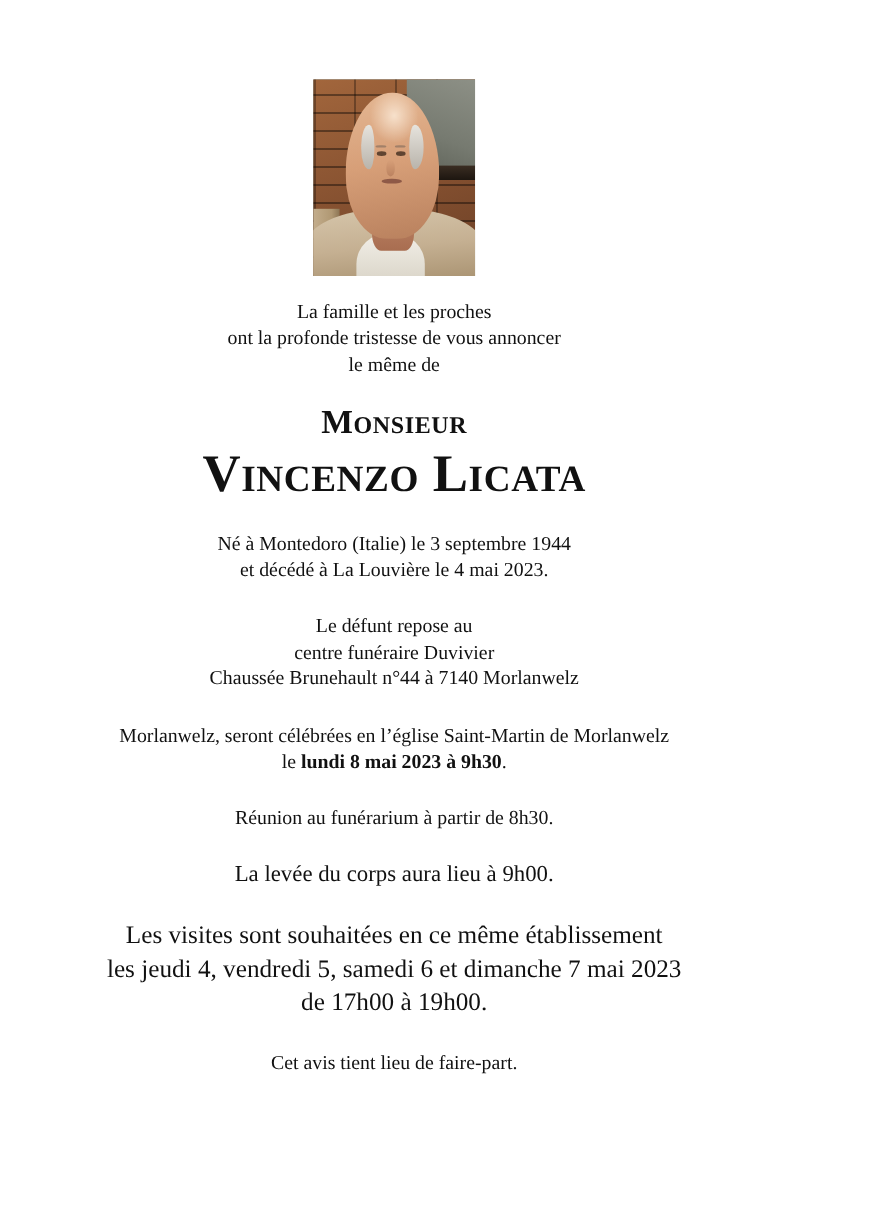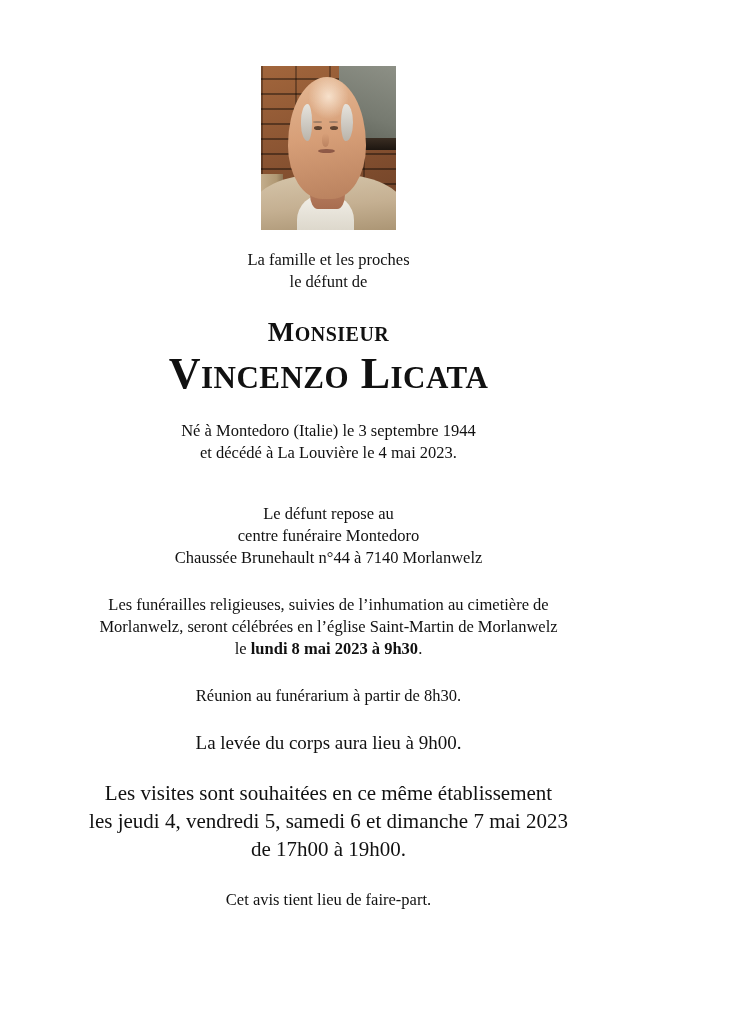--- a/index.html
+++ b/index.html
@@ -207,21 +207,21 @@
   }
   .name-line .surname {
     font-variant: small-caps;
   }
 
   .dates {
     margin-top: 21px;
     font-size: 16.5px;
   }
   .repose {
-    margin-top: 39px;
+    margin-top: 25px;
     font-size: 16.5px;
   }
   .funerailles {
     margin-top: 26px;
     font-size: 16.5px;
     width: 540px;
   }
   .funerailles b { font-weight: bold; }
 
   .reunion   { margin-top: 25px; font-size: 16.5px; }
@@ -251,44 +251,44 @@
         <div class="eye-l"></div>
         <div class="eye-r"></div>
         <div class="nose"></div>
         <div class="mouth"></div>
       </div>
     </div>
   </div>
 
   <div class="block intro">
     <div>La famille et les proches</div>
-    <div>le défunt de</div>
+    <div>ont la profonde tristesse de vous annoncer</div>
+    <div>le même de</div>
   </div>
 
   <div class="block name-block">
     <div class="title-line">Monsieur</div>
     <div class="name-line">
       <span>Vincenzo</span>
       <span class="surname">Licata</span>
     </div>
   </div>
 
   <div class="block dates">
     <div>Né à Montedoro (Italie) le 3 septembre 1944</div>
     <div>et décédé à La Louvière le 4 mai 2023.</div>
   </div>
 
   <div class="block repose">
     <div>Le défunt repose au</div>
-    <div>centre funéraire Montedoro</div>
+    <div>centre funéraire Duvivier</div>
     <div>Chaussée Brunehault n°44 à 7140 Morlanwelz</div>
   </div>
 
   <div class="block funerailles">
-    <div>Les funérailles religieuses, suivies de l’inhumation au cimetière de</div>
     <div>Morlanwelz, seront célébrées en l’église Saint-Martin de Morlanwelz</div>
     <div><span>le </span><b>lundi 8 mai 2023 à 9h30</b><span>.</span></div>
   </div>
 
   <div class="block reunion">
     <div>Réunion au funérarium à partir de 8h30.</div>
   </div>
 
   <div class="block levee">
     <div>La levée du corps aura lieu à 9h00.</div>

